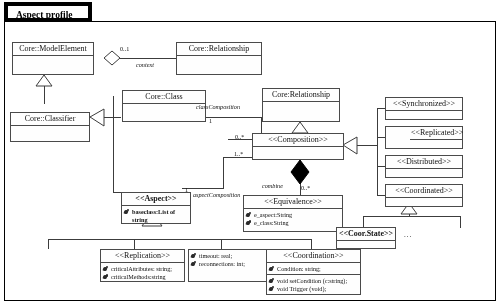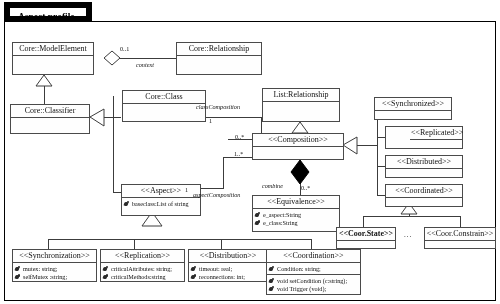--- a/index.html
+++ b/index.html
@@ -13,21 +13,21 @@
     height: 304px;
     background: #ffffff;
     font-family: "Liberation Serif", serif;
     overflow: hidden;
   }
   
   .pkg-tab {
     position: absolute;
     left: 4px; top: 2px;
     width: 88px; height: 20px;
-    border: 6px solid #000000;
+    border: 4px solid #000000;
     background: #fff;
     box-sizing: border-box;
     z-index: 6;
   }
   .pkg-tab-label {
     position: absolute;
     left: 8px; top: 4px;
     font-size: 9.5px;
     font-weight: bold;
     color: #000;
@@ -240,65 +240,65 @@
   <div class="cls" style="left:12px; top:42px; width:82px; height:33px;">
     <div class="name">Core::ModelElement</div>
     <div class="compartment" style="height:15px;"></div>
   </div>
 
   <div class="cls" style="left:176px; top:42px; width:86px; height:33px;">
     <div class="name">Core::Relationship</div>
     <div class="compartment" style="height:15px;"></div>
   </div>
 
-  <div class="cls" style="left:10px; top:104px; width:80px; height:30px;">
+  <div class="cls" style="left:10px; top:112px; width:80px; height:30px;">
     <div class="name">Core::Classifier</div>
     <div class="compartment" style="height:13px;"></div>
   </div>
 
   <div class="cls" style="left:122px; top:90px; width:84px; height:32px;">
     <div class="name">Core::Class</div>
     <div class="compartment" style="height:14px;"></div>
   </div>
 
   <div class="cls" style="left:262px; top:88px; width:78px; height:34px;">
-    <div class="name">List:Relationship</div>
+    <div class="name">Core:Relationship</div>
     <div class="compartment" style="height:16px;"></div>
   </div>
 
   <div class="cls" style="left:252px; top:133px; width:92px; height:27px;">
     <div class="name">&lt;&lt;Composition&gt;&gt;</div>
     <div class="compartment" style="height:11px;"></div>
   </div>
 
-  <div class="cls" style="left:121px; top:184px; width:80px; height:32px;">
+  <div class="cls" style="left:121px; top:192px; width:70px; height:32px;font-weight:bold;">
     <div class="name">&lt;&lt;Aspect&gt;&gt;</div>
     <div class="compartment">
       <div class="feat wrap">
         <span class="vis"><span class="vismark"></span></span>
         <span>baseclass:List of string</span>
       </div>
     </div>
   </div>
 
-  <div class="cls" style="left:252px; top:195px; width:88px; height:37px;">
+  <div class="cls" style="left:243px; top:195px; width:100px; height:37px;">
     <div class="name">&lt;&lt;Equivalence&gt;&gt;</div>
     <div class="compartment">
       <div class="feat">
         <span class="vis"><span class="vismark"></span></span>
         <span>e_aspect:String</span>
       </div>
       <div class="feat">
         <span class="vis"><span class="vismark"></span></span>
         <span>e_class:String</span>
       </div>
     </div>
   </div>
 
-  <div class="cls" style="left:374px; top:97px; width:78px; height:23px;">
+  <div class="cls" style="left:385px; top:97px; width:78px; height:23px;">
     <div class="name">&lt;&lt;Synchronized&gt;&gt;</div>
     <div class="compartment" style="height:9px;"></div>
   </div>
 
   <div class="cls" style="left:385px; top:126px; width:78px; height:23px;padding-left:24px;">
     <div class="name">&lt;&lt;Replicated&gt;&gt;</div>
     <div class="compartment" style="height:9px;"></div>
   </div>
 
   <div class="cls" style="left:385px; top:184px; width:78px; height:23px;">
@@ -309,55 +309,37 @@
   <div class="cls" style="left:385px; top:155px; width:78px; height:23px;">
     <div class="name">&lt;&lt;Distributed&gt;&gt;</div>
     <div class="compartment" style="height:9px;"></div>
   </div>
 
   <div class="cls" style="left:336px; top:227px; width:60px; height:22px;font-weight:bold;">
     <div class="name">&lt;&lt;Coor.State&gt;&gt;</div>
     <div class="compartment" style="height:8px;"></div>
   </div>
 
-  <div class="cls" style="left:424px; top:227px; width:72px; height:22px;">
-    <div class="name">&lt;&lt;Coor.Constrain&gt;&gt;</div>
-    <div class="compartment" style="height:8px;"></div>
-  </div>
-
-  <div class="cls" style="left:12px; top:249px; width:85px; height:33px;">
-    <div class="name">&lt;&lt;Synchronization&gt;&gt;</div>
-    <div class="compartment">
-      <div class="feat">
-        <span class="vis"><span class="vismark"></span></span>
-        <span>mutex: string;</span>
-      </div>
-      <div class="feat">
-        <span class="vis"><span class="vismark"></span></span>
-        <span>selfMutex :string;</span>
-      </div>
-    </div>
-  </div>
+
 
   <div class="cls" style="left:100px; top:249px; width:85px; height:33px;">
     <div class="name">&lt;&lt;Replication&gt;&gt;</div>
     <div class="compartment">
       <div class="feat">
         <span class="vis"><span class="vismark"></span></span>
         <span>criticalAttributes: string;</span>
       </div>
       <div class="feat">
         <span class="vis"><span class="vismark"></span></span>
         <span>criticalMethods:string</span>
       </div>
     </div>
   </div>
 
   <div class="cls" style="left:188px; top:249px; width:80px; height:33px;">
-    <div class="name">&lt;&lt;Distribution&gt;&gt;</div>
     <div class="compartment">
       <div class="feat">
         <span class="vis"><span class="vismark"></span></span>
         <span>timeout: real;</span>
       </div>
       <div class="feat">
         <span class="vis"><span class="vismark"></span></span>
         <span>reconnections: int;</span>
       </div>
     </div>

